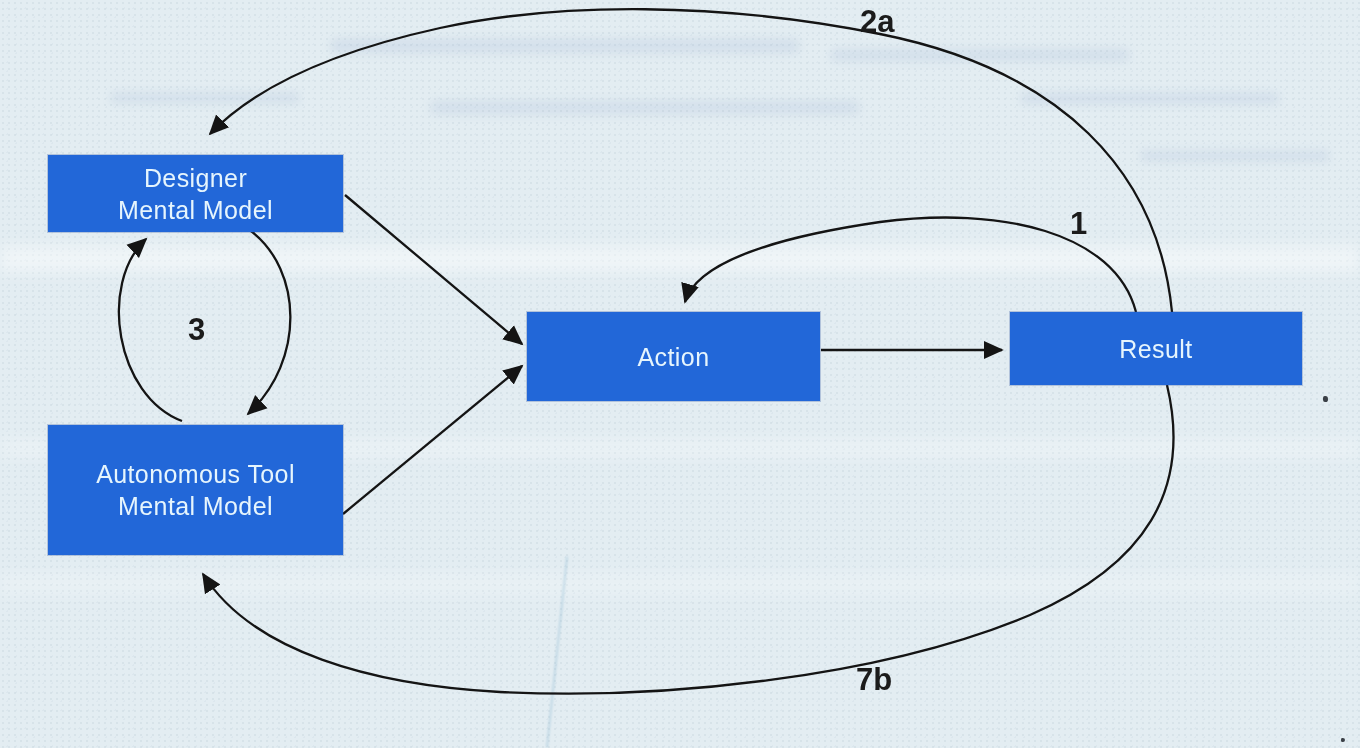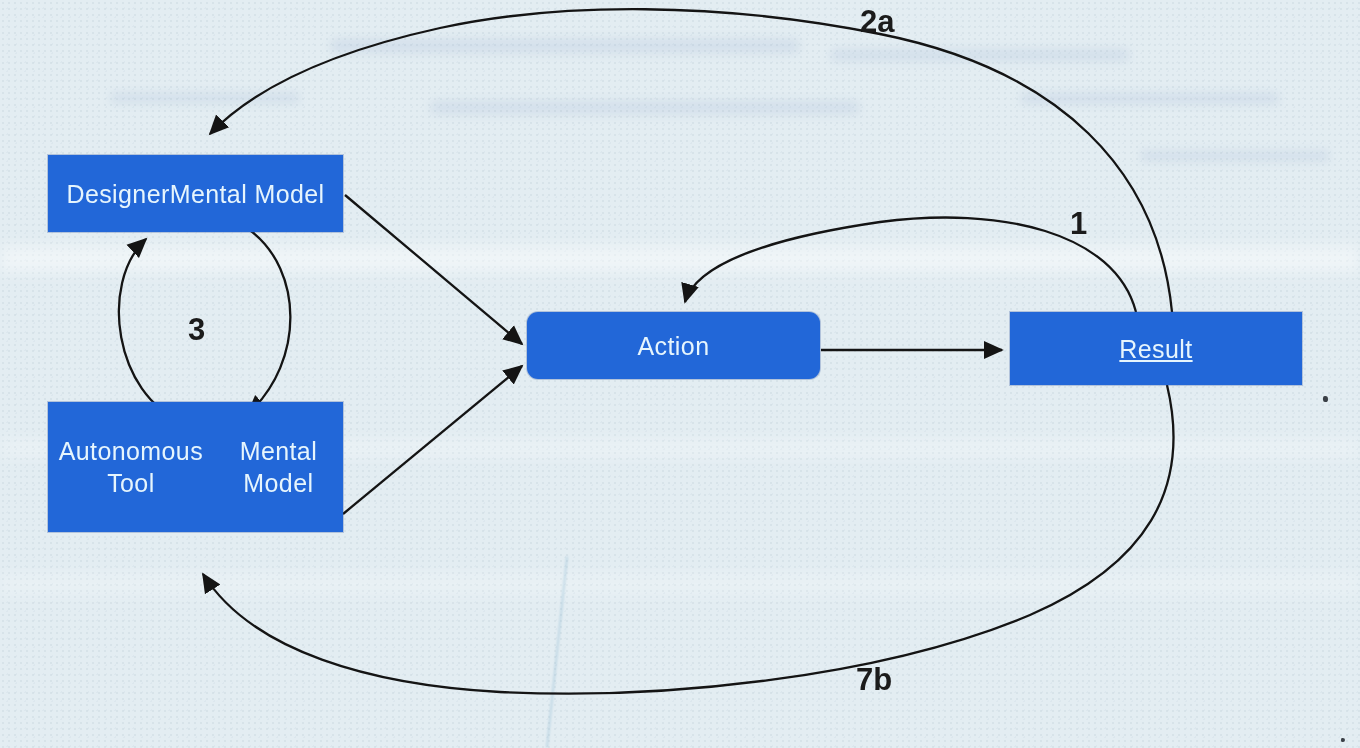--- a/index.html
+++ b/index.html
@@ -17,31 +17,31 @@
     background-size:6px 6px, 9px 9px;
     background-position:0 0, 3px 4px;
     opacity:.13;
   }
   .band { position:absolute; background:rgba(255,255,255,.45); filter:blur(7px); pointer-events:none; }
   .bleed { position:absolute; background:rgba(95,125,190,.10); filter:blur(4px); border-radius:7px; pointer-events:none; }
   .fold { position:absolute; background:rgba(110,165,200,.30); filter:blur(1px); pointer-events:none; }
   .speck { position:absolute; background:#3a3f46; border-radius:40% 60% 55% 45%; pointer-events:none; }
 
   .node {
-    position:absolute; display:flex; flex-direction:row;
+    position:absolute; display:flex; flex-direction:column;
     align-items:center; justify-content:center; text-align:center;
     background: var(--node, #2267d8);
     color: var(--nodetext, #e6f5fd);
     font-size:25px; line-height:1.28; letter-spacing:.4px; font-weight:400;
     box-shadow: 0 0 0 1px rgba(30,70,150,.25);
   }
   .node-designer   { left:48px;  top:155px; width:295px; height:77px;  }
-  .node-autonomous { left:48px;  top:402px; width:295px; height:130px; }
-  .node-action     { left:527px; top:312px; width:293px; height:67px;border-radius:11px;  }
-  .node-result     { left:1010px;top:312px; width:292px; height:73px;text-decoration:underline;  }
+  .node-autonomous { left:48px;  top:425px; width:295px; height:130px; }
+  .node-action     { left:527px; top:312px; width:293px; height:89px;  }
+  .node-result     { left:1010px;top:312px; width:292px; height:73px;  }
 
   .edge-label {
     position:absolute; color: var(--labeltext, #1b1b1b);
     font-size:31px; font-weight:700;
   }
   .label-2a { left:860px;  top:4px;   }
   .label-1  { left:1070px; top:206px; }
   .label-3  { left:188px;  top:312px; }
   .label-2b { left:856px;  top:662px; }
 

